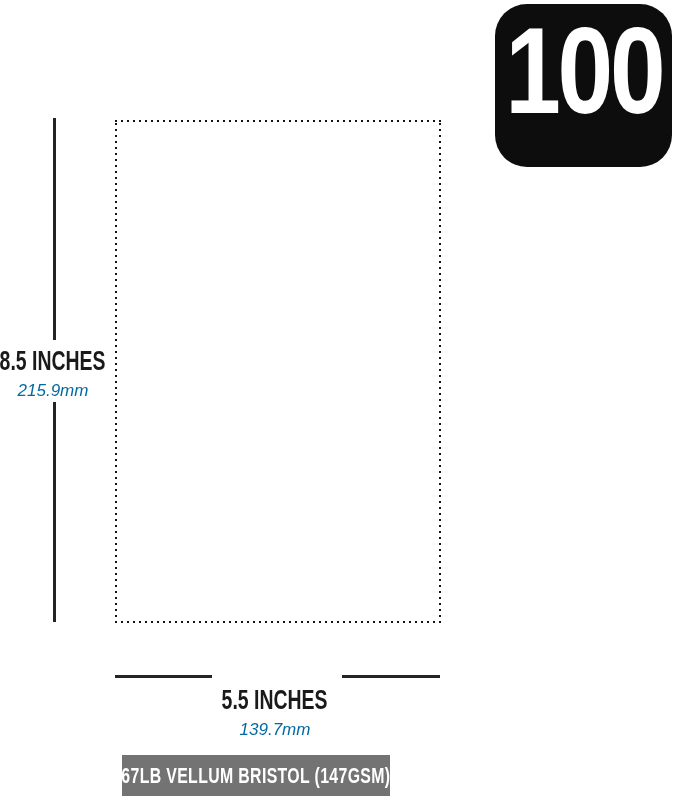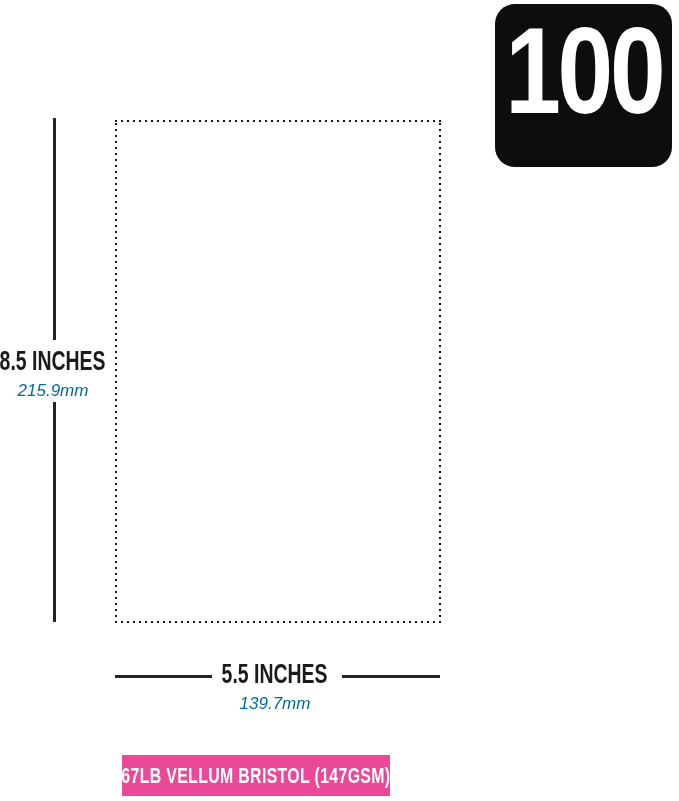--- a/index.html
+++ b/index.html
@@ -17,21 +17,21 @@
   }
 
   
   .badge {
     position: absolute;
     left: 495px;
     top: 4px;
     width: 177px;
     height: 163px;
     background: #0d0d0d;
-    border-radius: 20px;
+    border-radius: 32px;
     display: flex;
     flex-direction: column;
     align-items: center;
     justify-content: flex-start;
   }
   .badge-number {
     color: #ffffff;
     font-weight: bold;
     font-size: 122px;
     line-height: 0.97;
@@ -85,21 +85,21 @@
   .hline.right { left: 342px; width: 98px; }
 
   
   .dim-group {
     position: absolute;
     display: flex;
     flex-direction: column;
     align-items: center;
   }
   .dim-group.height { left: -2px; top: 348px; width: 110px; }
-  .dim-group.width  { left: 210px; top: 661px; width: 130px; }
+  .dim-group.width  { left: 210px; top: 687px; width: 130px; }
 
   .dim-inches {
     color: #1a1a1a;
     font-weight: bold;
     font-size: 27px;
     line-height: 1;
     white-space: nowrap;
     transform: scaleX(0.72);
     transform-origin: 50% 50%;
   }
@@ -112,21 +112,21 @@
     white-space: nowrap;
   }
 
   
   .spec-bar {
     position: absolute;
     left: 122px;
     top: 755px;
     width: 268px;
     height: 41px;
-    background: #ec4899;
+    background: #737373;
     display: flex;
     align-items: center;
     justify-content: center;
   }
   .spec-label {
     color: #ffffff;
     font-weight: bold;
     font-size: 22px;
     line-height: 1;
     white-space: nowrap;

